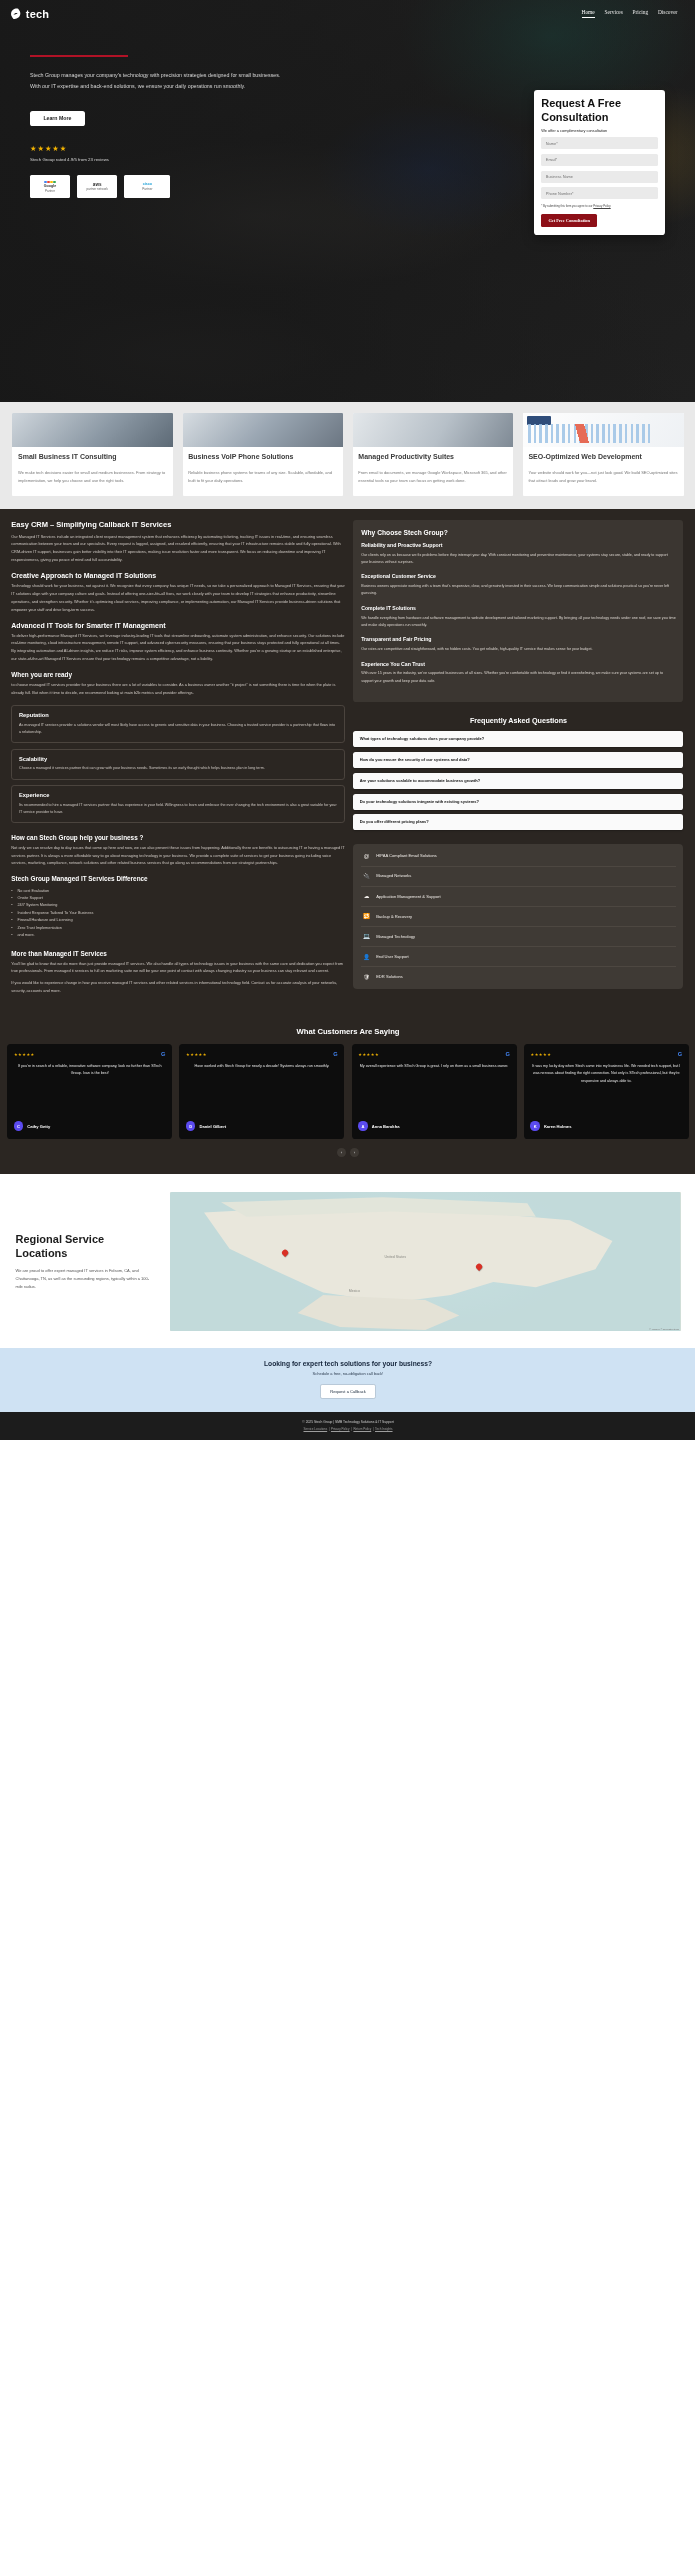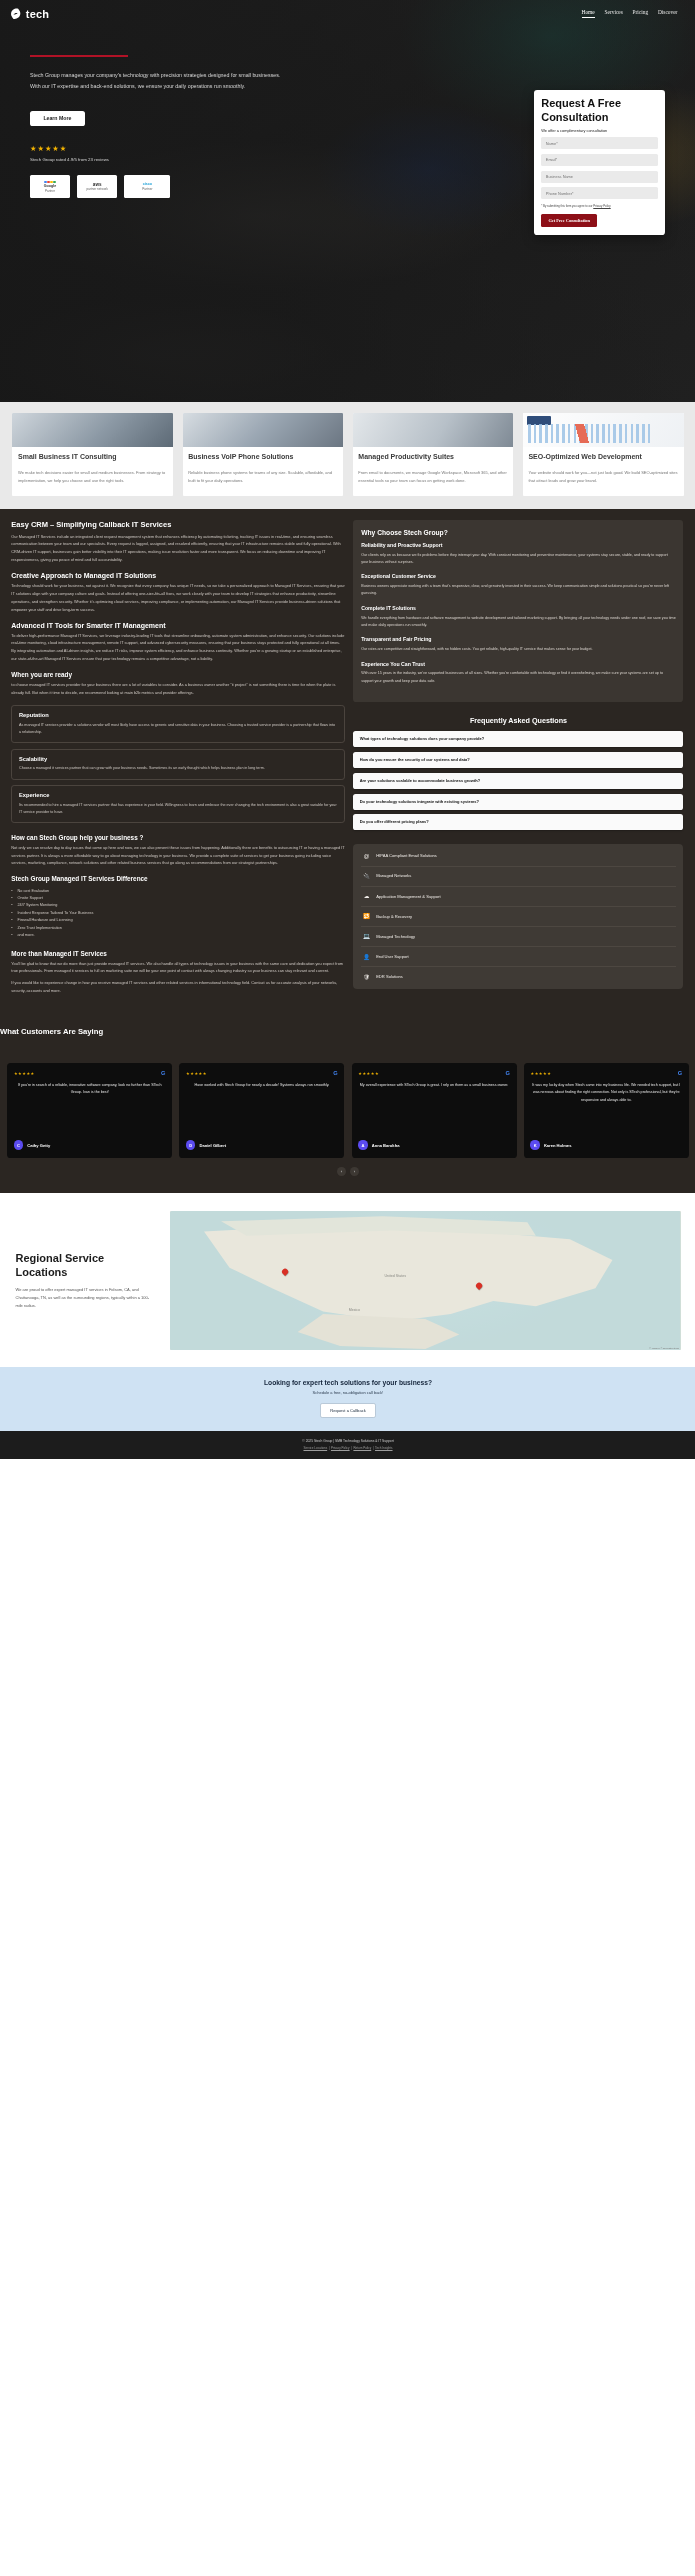--- a/index.html
+++ b/index.html
@@ -179,21 +179,21 @@
   .svc-row{
     display:flex; align-items:center; gap:5.7px;
     padding:5.7px 2.1px; border-bottom:0.5px solid #4d4741;
     font-size:4.1px; color:#f0ece8; cursor:pointer; line-height:1.5;
   }
   .svc-row:last-child{ border-bottom:none; }
   .svc-ico{ width:7.7px; height:7.7px; flex:none; display:flex; align-items:center; justify-content:center; font-size:5.7px; }
 
   
   .tst-sec{ background:#2b2622; padding:8.2px 0 17.5px; }
-  .tst-title{ color:#fff; font-size:7.7px; font-weight:700; margin-bottom:27px; }
+  .tst-title{ color:#fff; font-size:7.7px; font-weight:700; text-align:center; margin-bottom:8px; }
   .tst-row{ display:flex; gap:7.2px; padding:0 7.2px; }
   .tst-card{
     flex:1; background:#0d0d0d; border-radius:3.6px; padding:7.2px 6.7px 8.2px;
     display:flex; flex-direction:column; min-height:95px;
   }
   .tst-top{ display:flex; align-items:center; justify-content:space-between; margin-bottom:5.7px; }
   .tst-stars{ color:#f4b400; font-size:4.1px; letter-spacing:0.5px; }
   .g-badge{ font-size:5.7px; font-weight:700; color:#4285f4; }
   .tst-quote{ color:#e8e8e8; font-size:3.7px; line-height:2.0; text-align:center; flex:1; }
   .tst-foot{ display:flex; align-items:center; gap:4.1px; margin-top:6.2px; }

